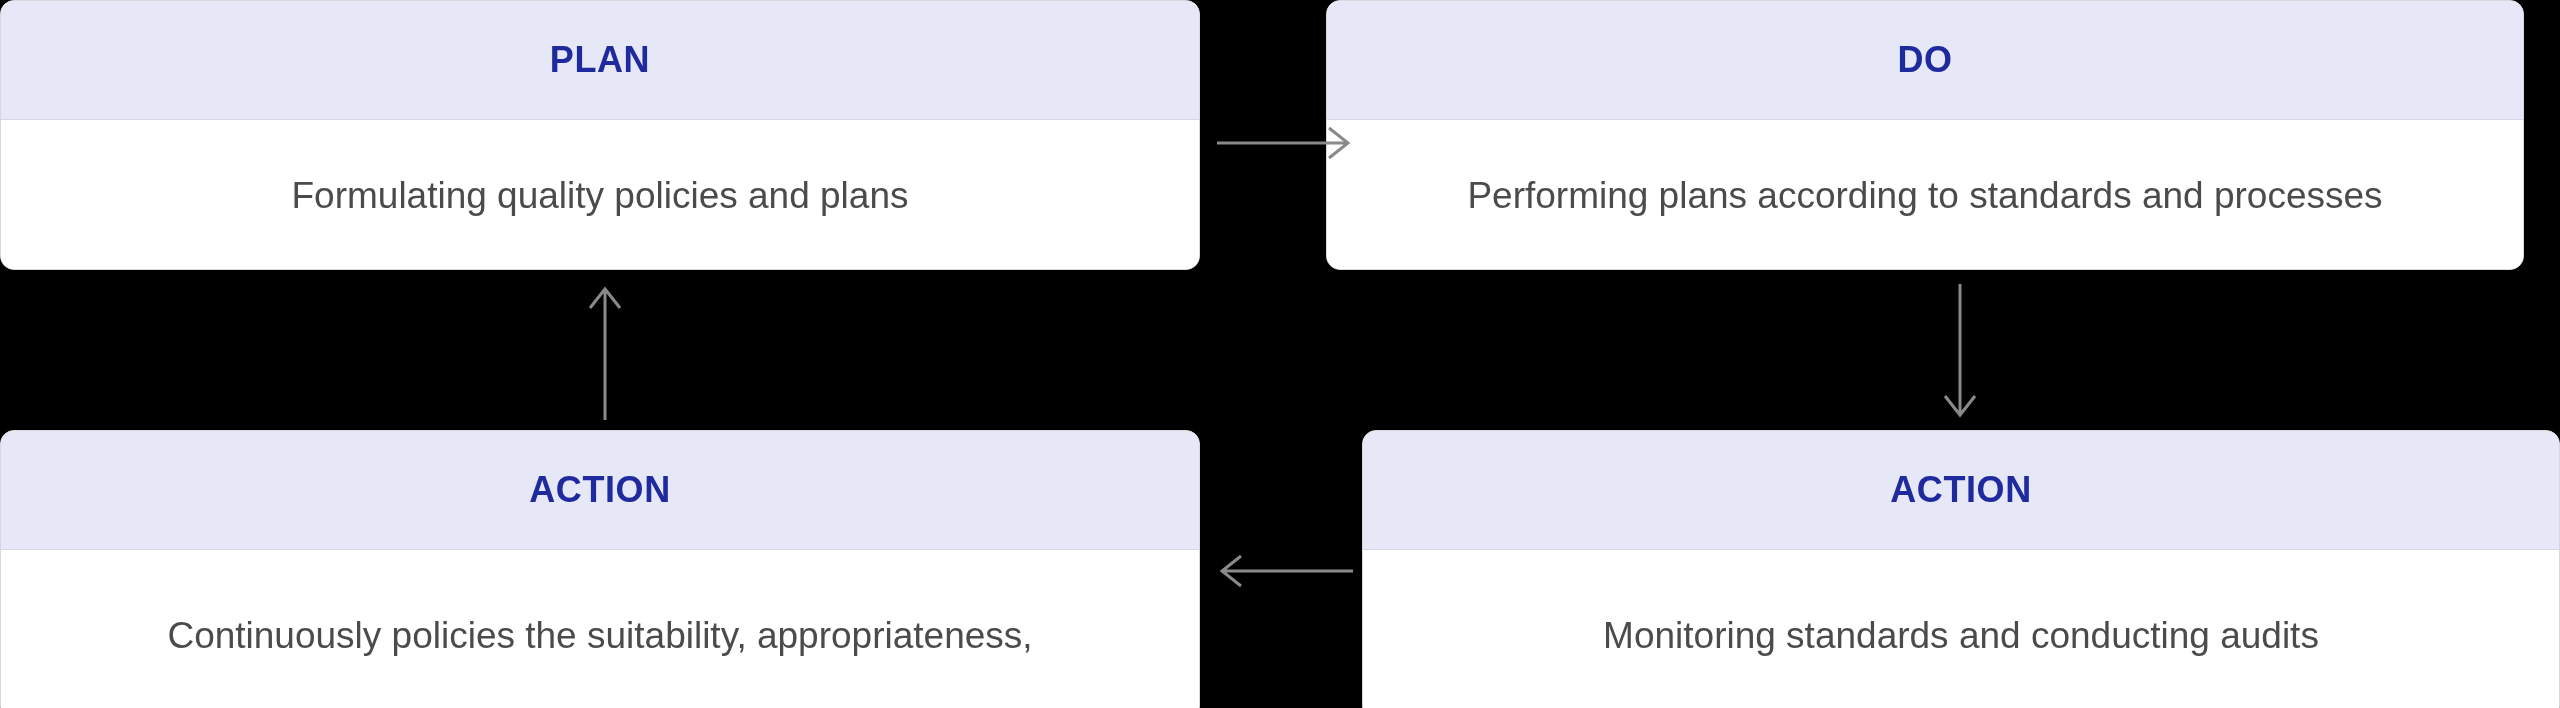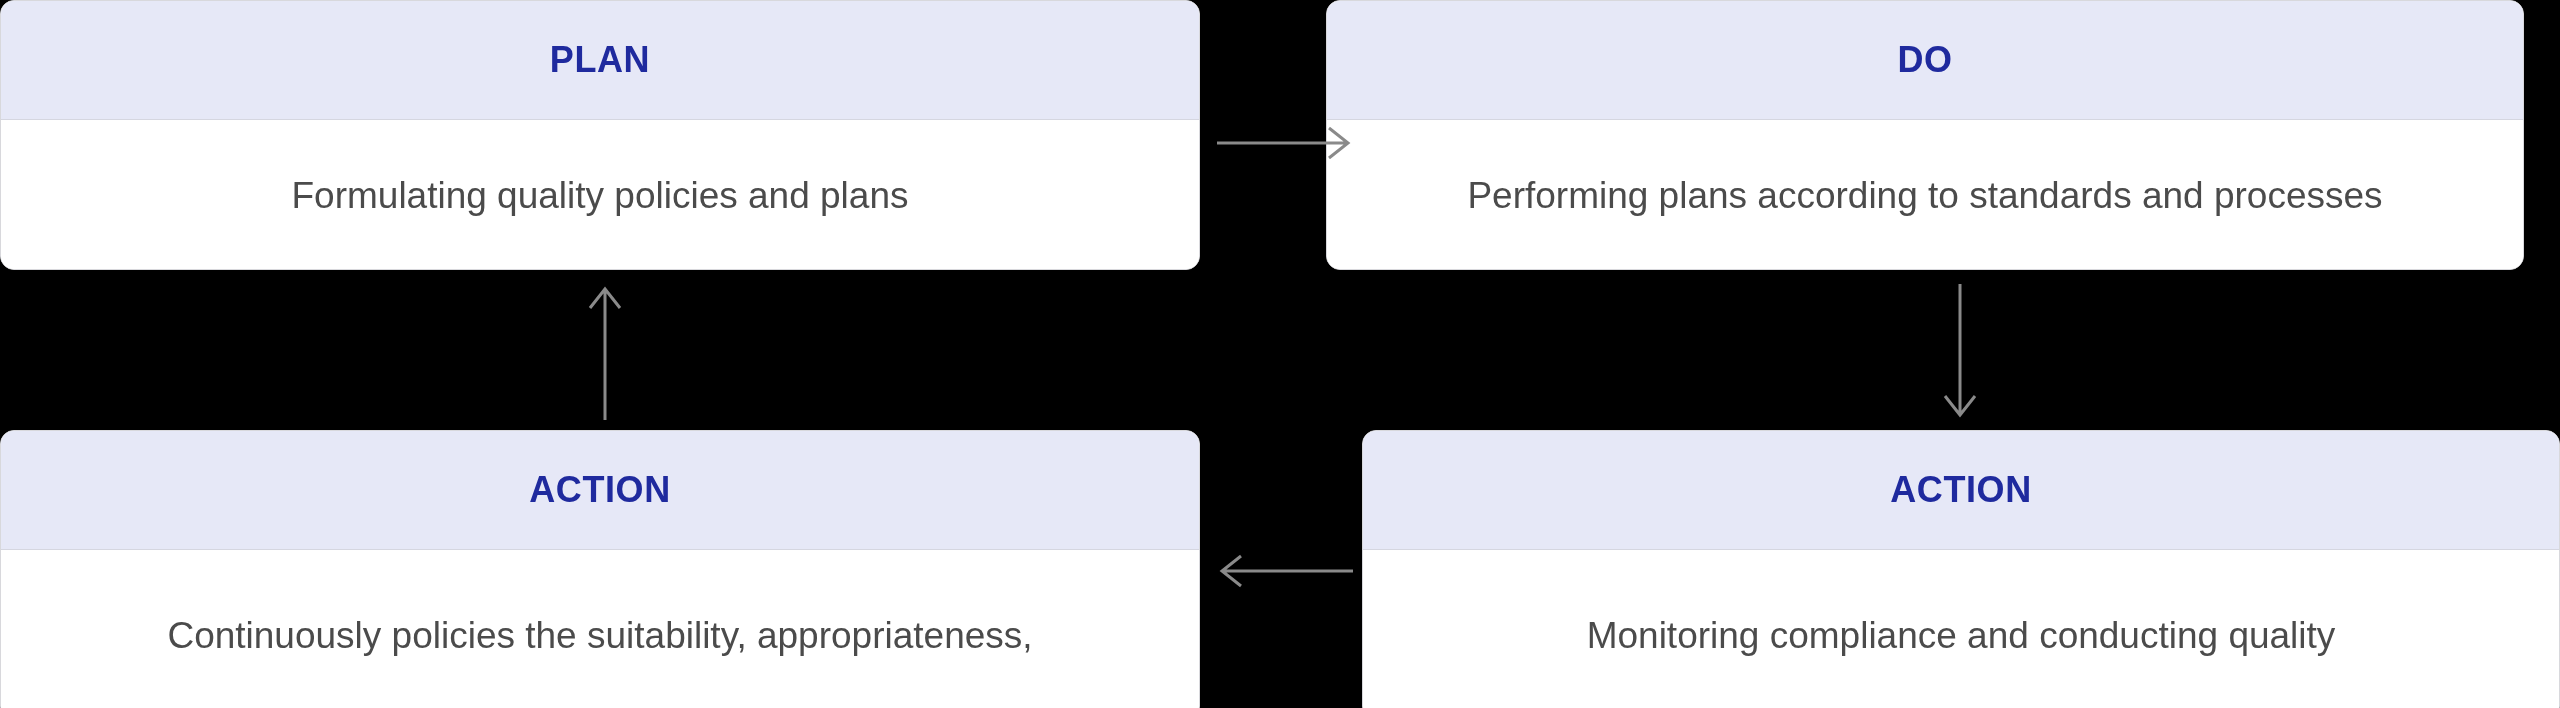--- a/index.html
+++ b/index.html
@@ -117,21 +117,21 @@
         <span>Continuously policies the suitability, appropriateness,</span><br>
       </span>
     </div>
   </div>
 
   <div class="card" id="card-check">
     <div class="card-header">
       <span class="card-title">ACTION</span>
     </div>
     <div class="card-body">
-      <span class="card-body-text">Monitoring compliance and conducting quality</span>
+      <span class="card-body-text">Monitoring standards and conducting audits</span>
     </div>
   </div>
 
   <div class="arrow" id="arrow-plan-to-do">
     <svg width="140" height="50" viewBox="0 0 140 50">
       <path d="M2 25 L132 25 M114 10 L133 25 L114 40" fill="none" stroke="#8a8a8a" stroke-width="3" stroke-linecap="butt" stroke-linejoin="miter"></path>
     </svg>
   </div>
 
   <div class="arrow" id="arrow-do-to-check">

